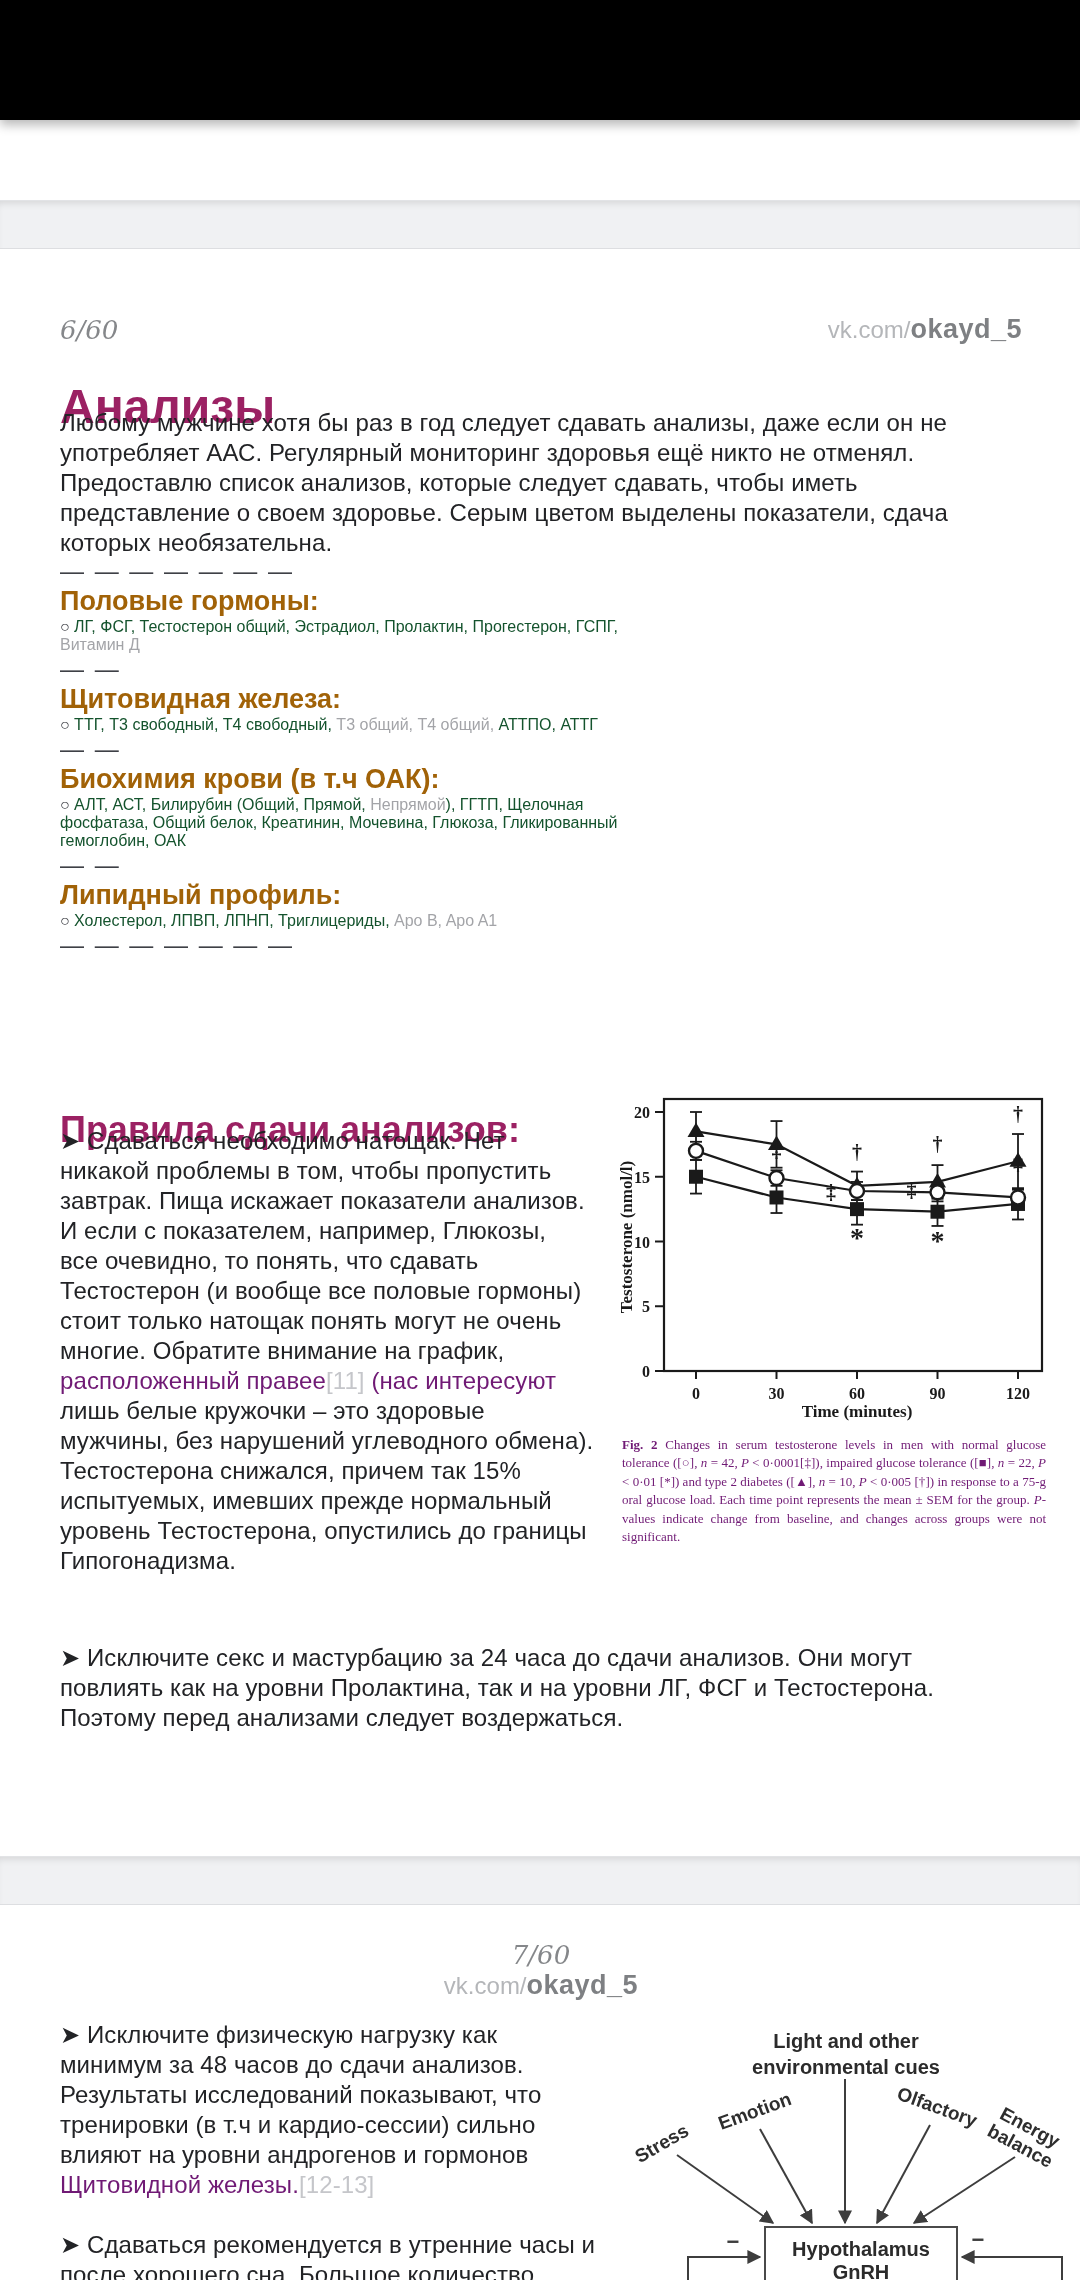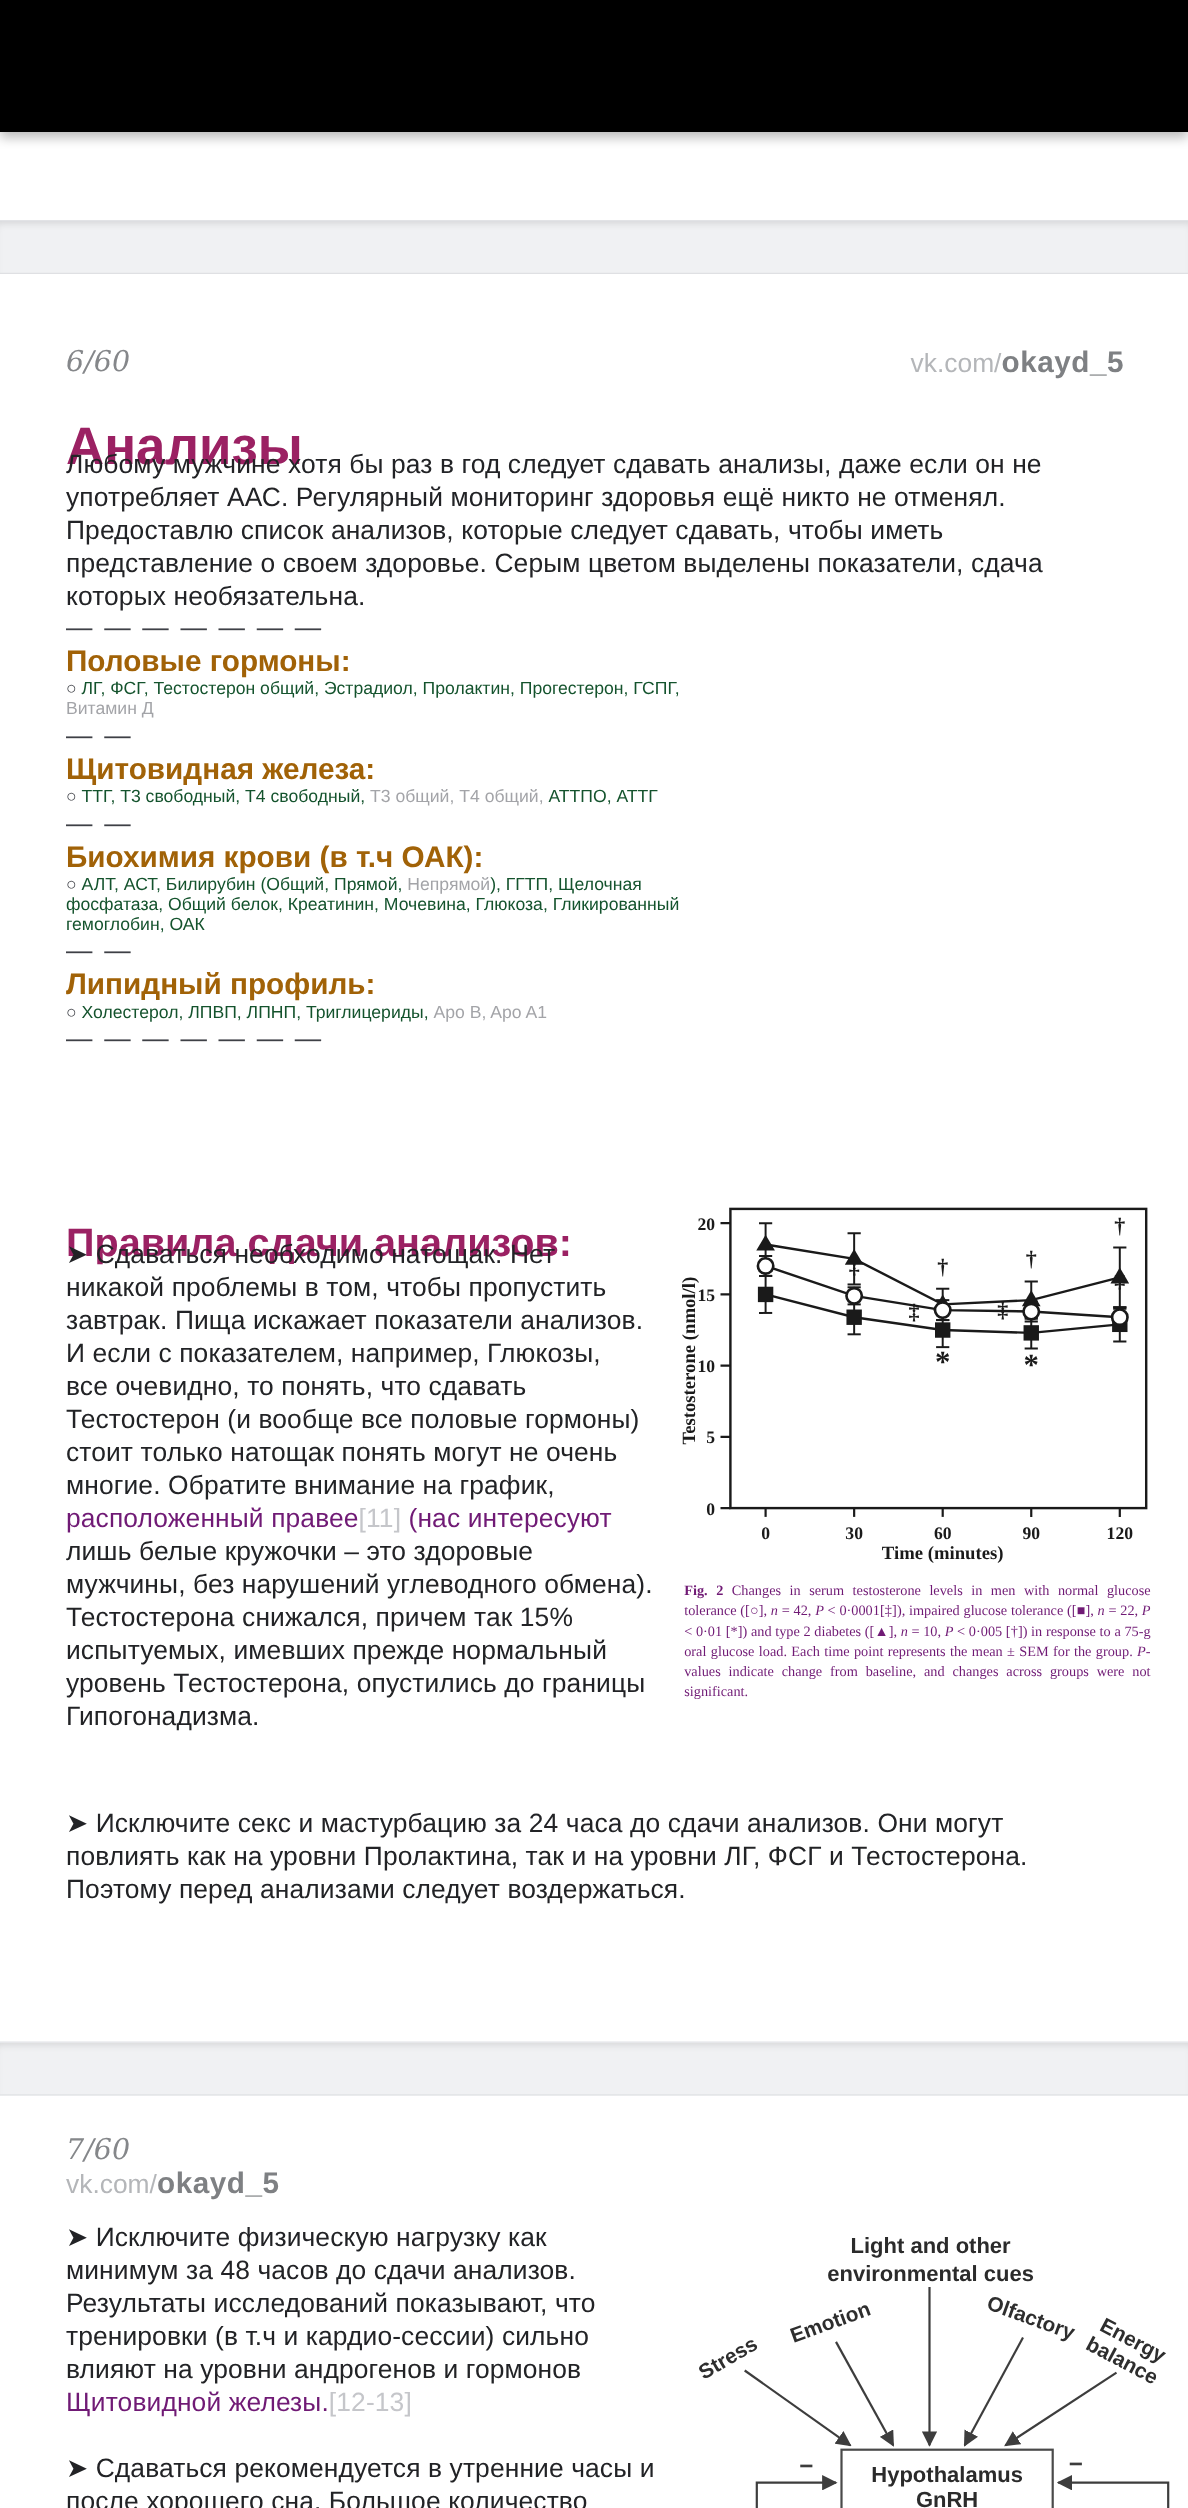--- a/index.html
+++ b/index.html
@@ -6,21 +6,21 @@
   .screen{position:relative;width:1080px;height:2280px;overflow:hidden;background:#fff;
           font-family:"Liberation Sans","DejaVu Sans",sans-serif;color:#222326;}
   .statusbar{position:absolute;left:0;top:0;width:1080px;height:120px;background:#000;
              box-shadow:0 5px 10px rgba(0,0,0,.28);}
   .band{position:absolute;left:0;width:1080px;height:47px;background:#f0f1f3;
         border-top:1px solid #e2e3e6;border-bottom:1px solid #dddee1;
         box-shadow:inset 0 6px 8px -5px rgba(0,0,0,.14);}
   .band1{top:200px;}
   .band2{top:1856px;}
 
-  .page-head{position:absolute;left:60px;right:58px;display:flex;justify-content:space-between;align-items:flex-start;}
+  .page-head{position:absolute;left:60px;right:58px;display:flex;justify-content:space-between;align-items:center;}
   .pagenum{font-family:"DejaVu Serif","Liberation Serif",serif;font-style:italic;font-size:26px;color:#85878a;}
   .wm{white-space:nowrap;}
   .wm-pre{font-size:24px;color:#b4b6b9;}
   .wm-handle{font-size:27px;font-weight:bold;color:#7e8083;letter-spacing:.5px;}
 
   .mag{color:#9b2163;}
   .h-title{position:absolute;left:60px;top:352px;font-size:48px;font-weight:bold;line-height:46px;}
   .h-rules{position:absolute;left:60px;top:1078px;font-size:36px;font-weight:bold;line-height:44px;}
 
   .lines{position:absolute;}

